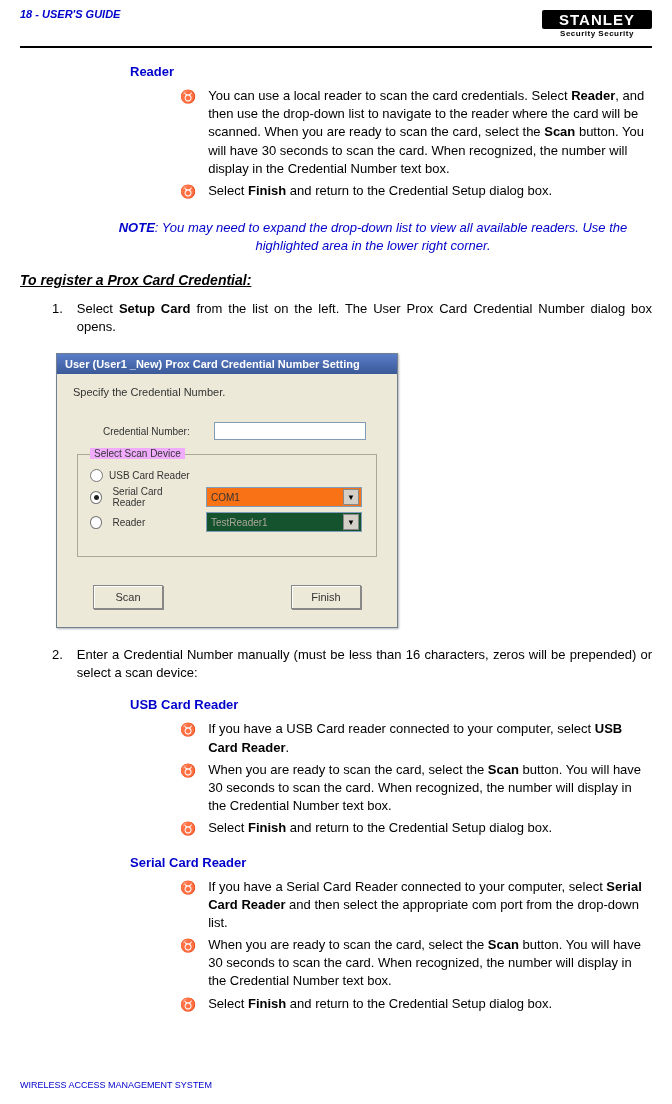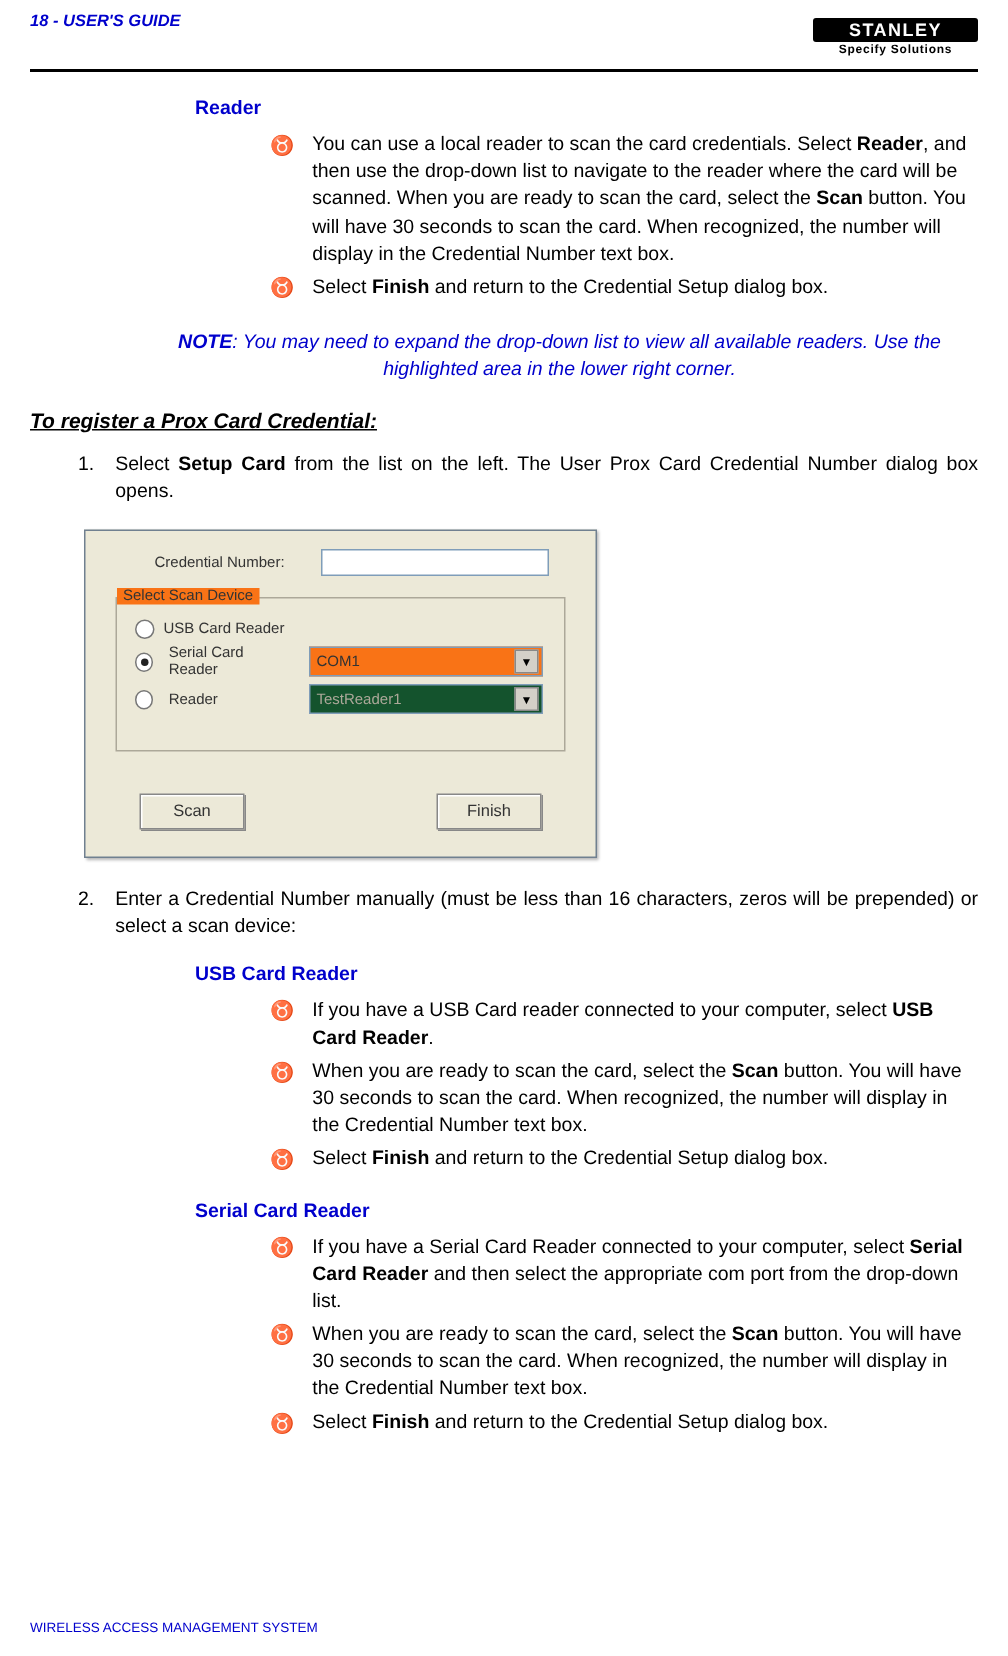--- a/index.html
+++ b/index.html
@@ -32,21 +32,21 @@
     height: 32px;
     display: flex;
     flex-direction: column;
     justify-content: center;
     align-items: center;
     border: 0;
   }
   .logo-top {
     background: #000;
     color: #fff;
-    font-size: 12px;
+    font-size: 15px;
     font-weight: bold;
     letter-spacing: 1px;
     padding: 1px 8px;
     border-radius: 2px;
     width: 100%;
     text-align: center;
     box-sizing: border-box;
   }
   .logo-bottom {
     font-size: 8px;
@@ -149,22 +149,22 @@
 
   .fieldset {
     border: 1px solid #aca899;
     margin: 0 4px 12px 4px;
     padding: 10px 14px 20px 12px;
     position: relative;
   }
   .fieldset-legend {
     position: absolute;
     top: -7px;
-    left: 0;
-    background: #f97316;
+    left: 12px;
+    background: #f0abfc;
     padding: 0 4px;
     font-size: 10px;
     color: #333;
   }
   .radio-row {
     display: flex;
     align-items: center;
     gap: 6px;
     margin: 4px 0;
     font-size: 10px;
@@ -223,21 +223,21 @@
     font-size: 9px;
   }
 </style>
 </head>
 <body>
 
 <div class="header-row">
   <div class="header-left">18 - USER'S GUIDE</div>
   <div class="logo">
     <div class="logo-top">STANLEY</div>
-    <div class="logo-bottom">Specify Solutions</div>
+    <div class="logo-bottom">Security Security</div>
   </div>
 </div>
 
 <div class="section-heading">Reader</div>
 <div class="bullet-block">
   <div class="bullet-item">
     <div class="bullet-icon">♉</div>
     <div class="bullet-text">
       <span>You can use a local reader to scan the card credentials.   Select </span><span class="bold">Reader</span><span>, and then use the drop-down list to navigate to the reader where the card will be scanned.   When you are ready to scan the card, select the </span><span class="bold">Scan</span><span> button.   You will have 30 seconds to scan the card.   When recognized, the number will display in the Credential Number text box.</span>
     </div>
@@ -257,21 +257,23 @@
 <div class="subsection-title">To register a Prox Card Credential:</div>
 
 <div class="numbered">
   <div>1.</div>
   <div>
     <span>Select </span><span class="bold">Setup Card</span><span> from the list on the left.   The User Prox Card Credential Number dialog box opens.</span>
   </div>
 </div>
 
 <div class="dialog">
+  <div class="dialog-title">User (User1 _New) Prox Card Credential Number Setting</div>
   <div class="dialog-body">
+    <div class="dialog-instr">Specify the Credential Number.</div>
     <div class="cred-row">
       <label>Credential Number:</label>
       <div class="cred-input"></div>
     </div>
     <div class="fieldset">
       <div class="fieldset-legend">Select Scan Device</div>
 
       <div class="radio-row">
         <span class="radio-circle"></span>
         <span>USB Card Reader</span>

